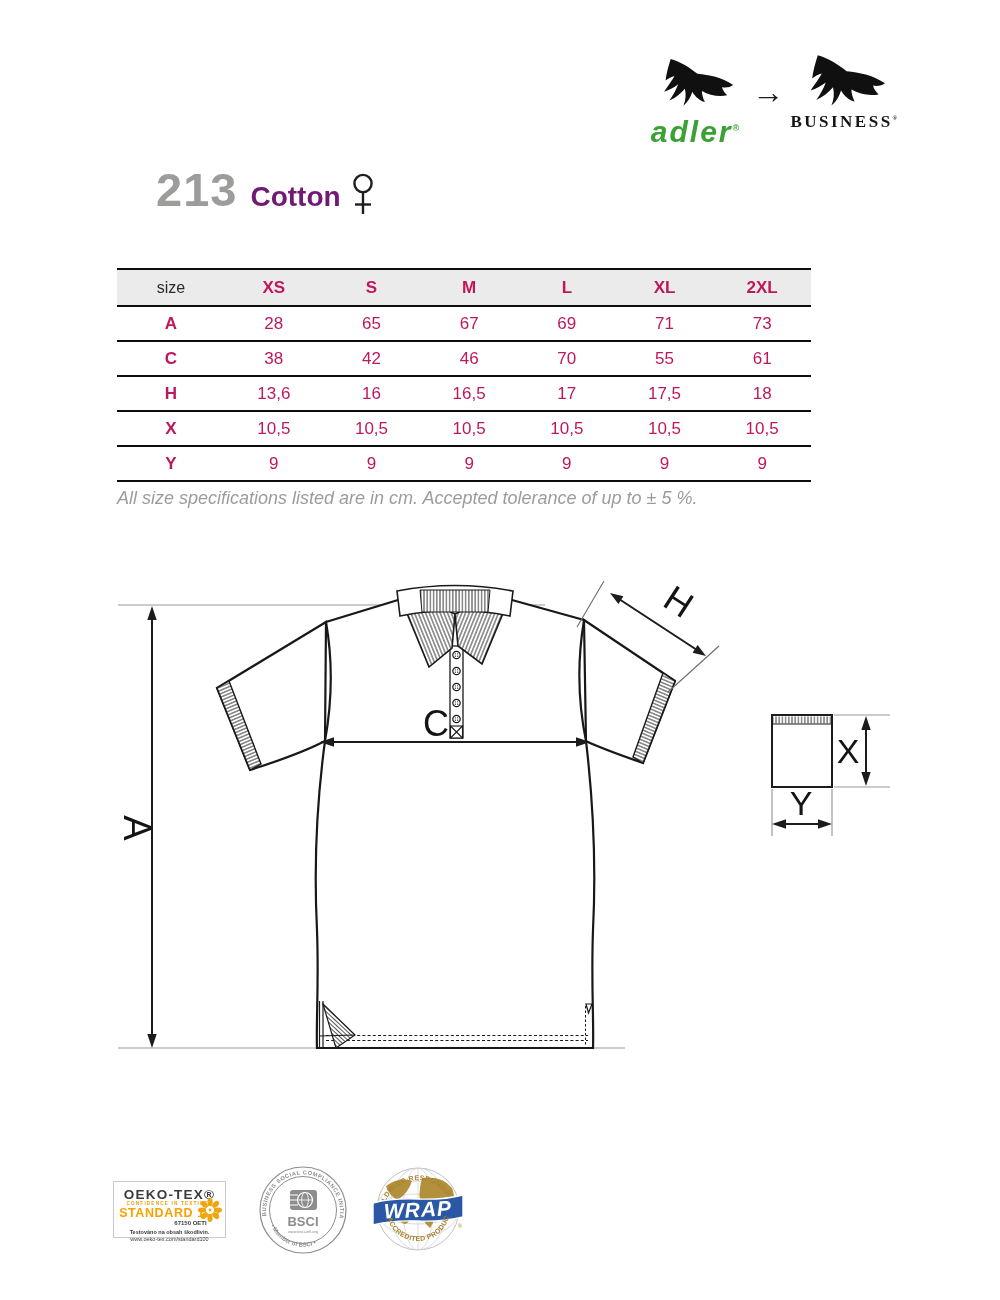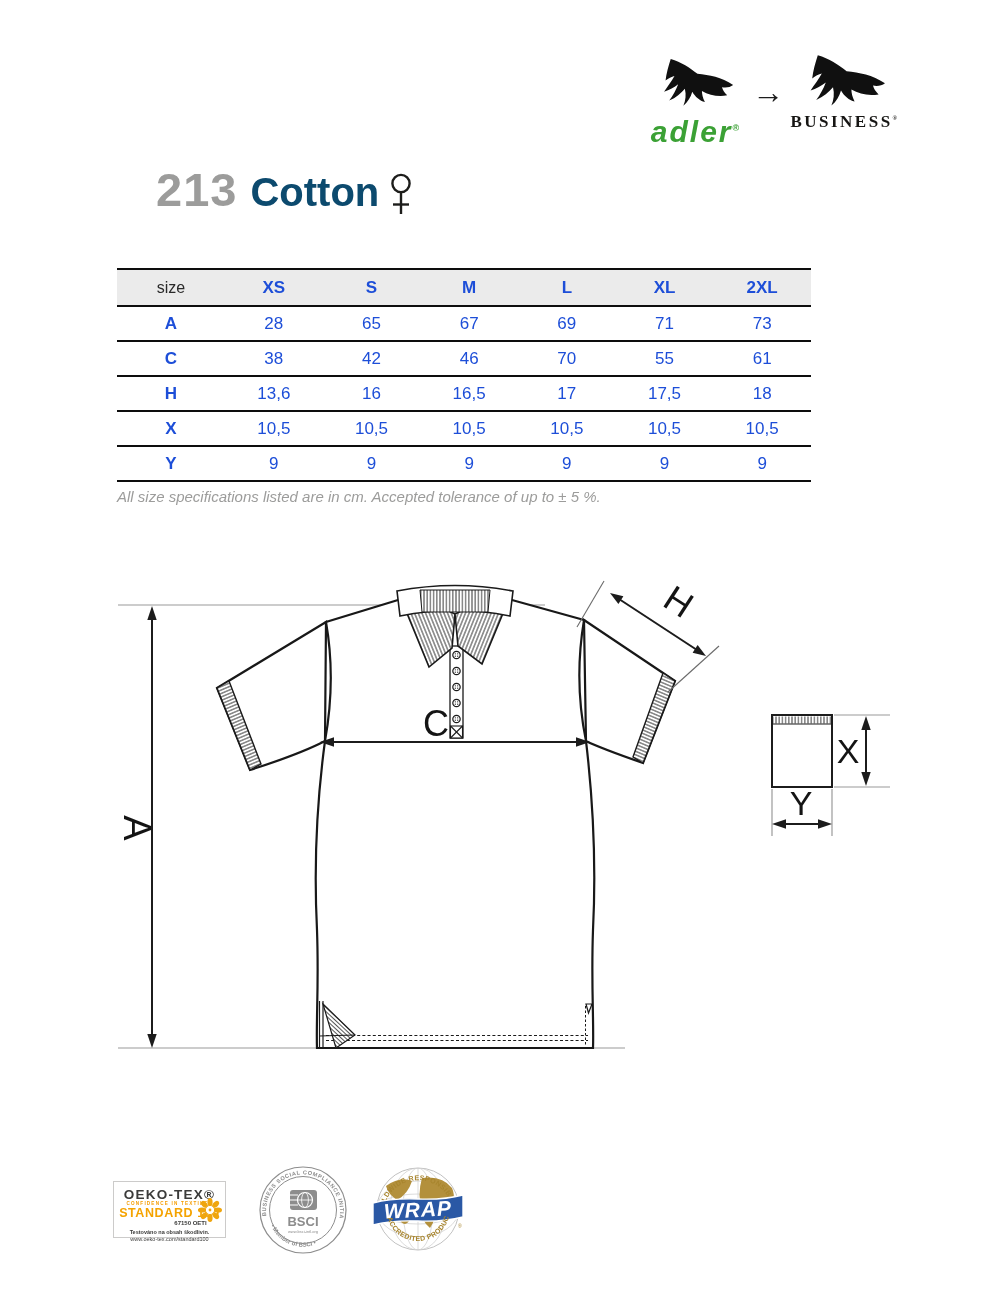--- a/index.html
+++ b/index.html
@@ -9,35 +9,35 @@
   .adler{position:absolute;left:643px;top:56px;width:106px;text-align:center;}
   .adler .word{color:#3ba135;font-size:30px;font-weight:bold;font-style:italic;letter-spacing:2px;line-height:40px;}
   .adler sup,.malfini sup{font-size:9px;font-style:normal;vertical-align:super;}
   .brand-arrow{position:absolute;left:752px;top:74px;font-size:32px;color:#1c1c1c;}
   .malfini{position:absolute;left:786px;top:52px;width:118px;text-align:center;}
   .malfini .word{font-family:"Liberation Serif",serif;font-size:17px;font-weight:bold;letter-spacing:2.5px;color:#161513;line-height:20px;}
   .eagle{display:block;margin:0 auto;}
   
   .title{position:absolute;left:115px;top:162px;display:flex;align-items:baseline;margin-left:41px;}
   .title-num{font-size:47px;font-weight:bold;color:#9c9c9b;letter-spacing:1px;}
-  .title-name{font-size:40px;font-weight:bold;color:#0c4a6e;margin-left:13px;}
+  .title-name{font-size:28px;font-weight:bold;color:#701a75;margin-left:13px;}
   .female{margin-left:9px;align-self:flex-end;margin-bottom:1px;}
   
   .spec-head{position:absolute;left:117px;top:237px;font-size:20px;font-weight:bold;letter-spacing:.3px;}
   .spec-head .unit{color:#9c9c9b;margin-left:7px;}
   
   .spec-table{position:absolute;left:117px;top:268px;width:694px;}
   .t-row{display:grid;grid-template-columns:108px repeat(6,1fr);}
   .t-head{background:#ebebeb;border-top:2.5px solid #0d0d0d;border-bottom:2.5px solid #0d0d0d;height:35px;line-height:35px;}
   .t-body{border-bottom:2px solid #0d0d0d;height:33px;line-height:33px;}
-  .cell{text-align:center;font-size:17px;color:#1d4ed8;}
+  .cell{text-align:center;font-size:17px;color:#be185d;}
   .cell.size-label{font-size:16px;font-weight:normal;color:#2a2a2a;}
   .cell.head{font-weight:bold;}
   .cell.rlabel{font-weight:bold;}
-  .t-note{margin-top:6px;font-size:15px;font-style:italic;color:#9c9c9b;}
+  .t-note{margin-top:6px;font-size:18px;font-style:italic;color:#9c9c9b;}
   
   .drawing{position:absolute;left:0;top:0;}
   
   .oeko{position:absolute;left:113px;top:1181px;width:113px;height:57px;border:1.5px solid #cccbca;
         text-align:center;box-sizing:border-box;padding-top:6px;position:absolute;}
   .oeko .brandline{font-size:13.5px;font-weight:bold;color:#3b3b3a;letter-spacing:1.2px;line-height:13px;}
   .oeko .tagline{font-size:4.6px;font-weight:bold;color:#f59c00;letter-spacing:1.2px;line-height:6px;}
   .oeko .standard{font-size:12.5px;font-weight:bold;color:#f5a300;letter-spacing:.6px;line-height:13px;}
   .oeko .certno{font-size:6px;font-weight:bold;color:#3b3b3a;line-height:7px;padding-left:42px;}
   .oeko .tiny1{font-size:5.5px;font-weight:bold;color:#3b3b3a;line-height:7px;margin-top:2px;}

